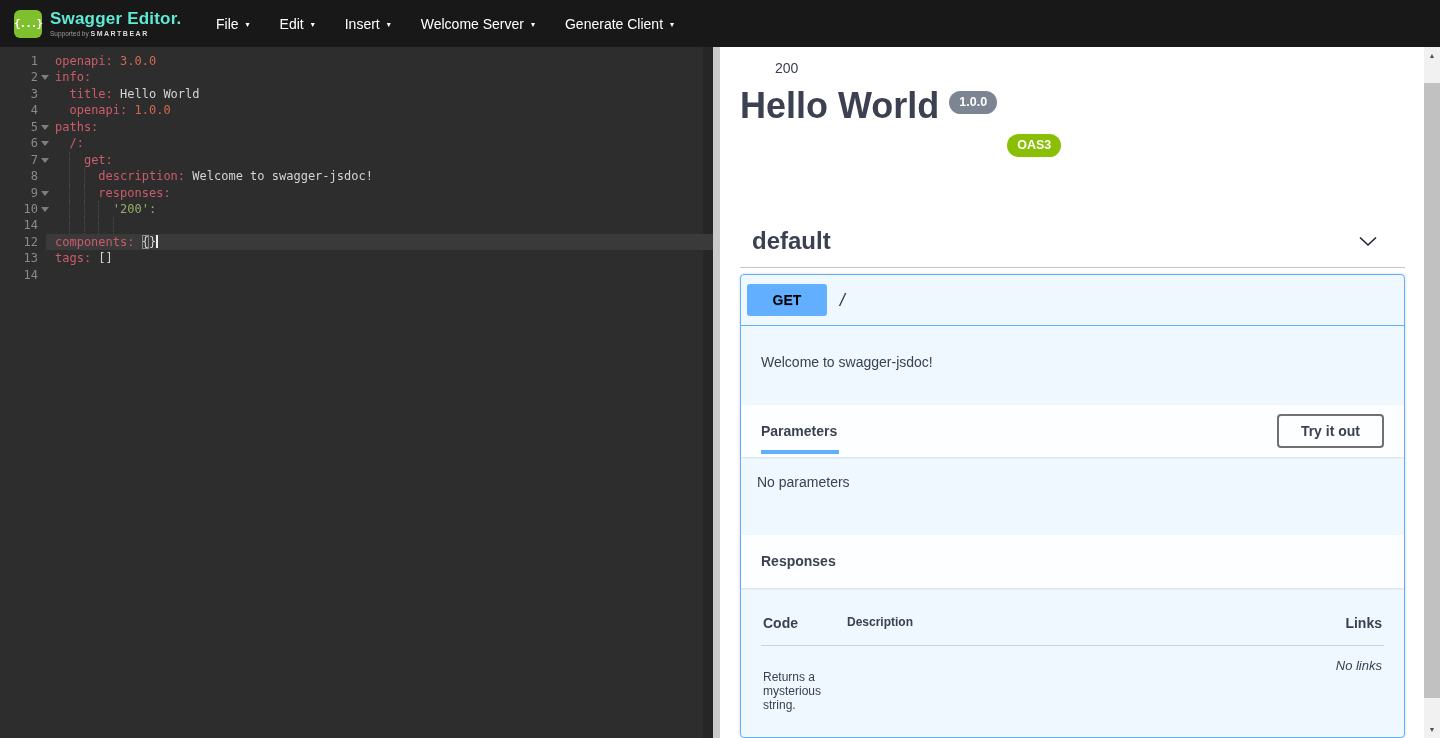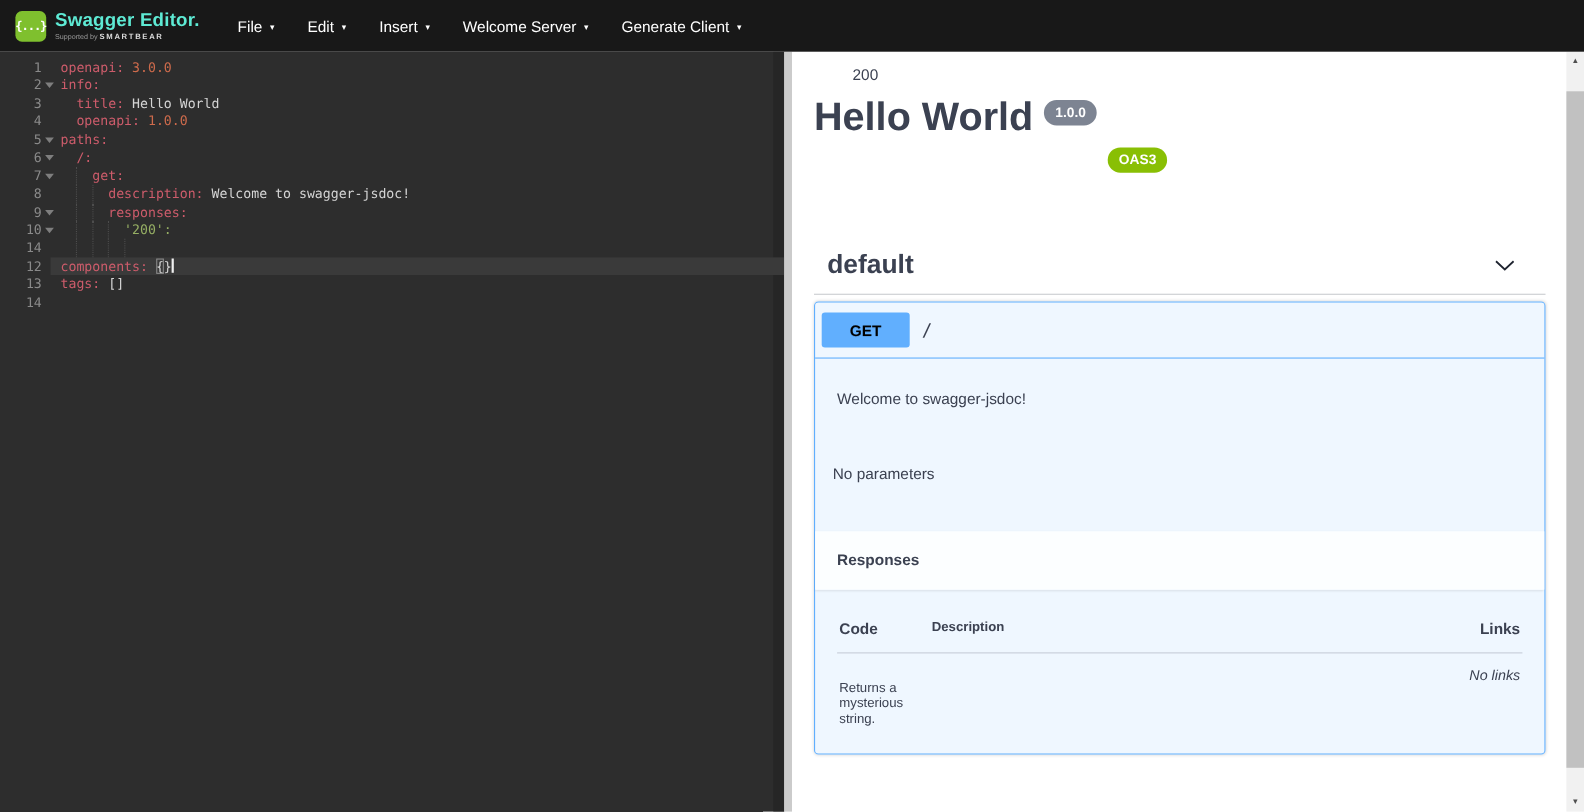--- a/index.html
+++ b/index.html
@@ -166,20 +166,24 @@
         <path d="M3 6.5 L11 14 L19 6.5" fill="none" stroke="#1f2430" stroke-width="1.6"></path>
       </svg>
     </div>
 
     <section class="opblock">
       <div class="op-summary">
         <span class="method">GET</span>
         <span class="path">/</span>
       </div>
       <div class="op-desc">Welcome to swagger-jsdoc!</div>
+      <div class="sec-header">
+        <div class="tab">Parameters</div>
+        <button class="try-btn">Try it out</button>
+      </div>
       <div class="params-body">
         <span>No parameters</span>
       </div>
       <div class="sec-header resp">
         <div class="resp-title">Responses</div>
       </div>
       <div class="resp-body">
         <div class="rt-head" id="resp-head">
             <div class="hcell h0">Code</div>
             <div class="hcell h1">Description</div>

